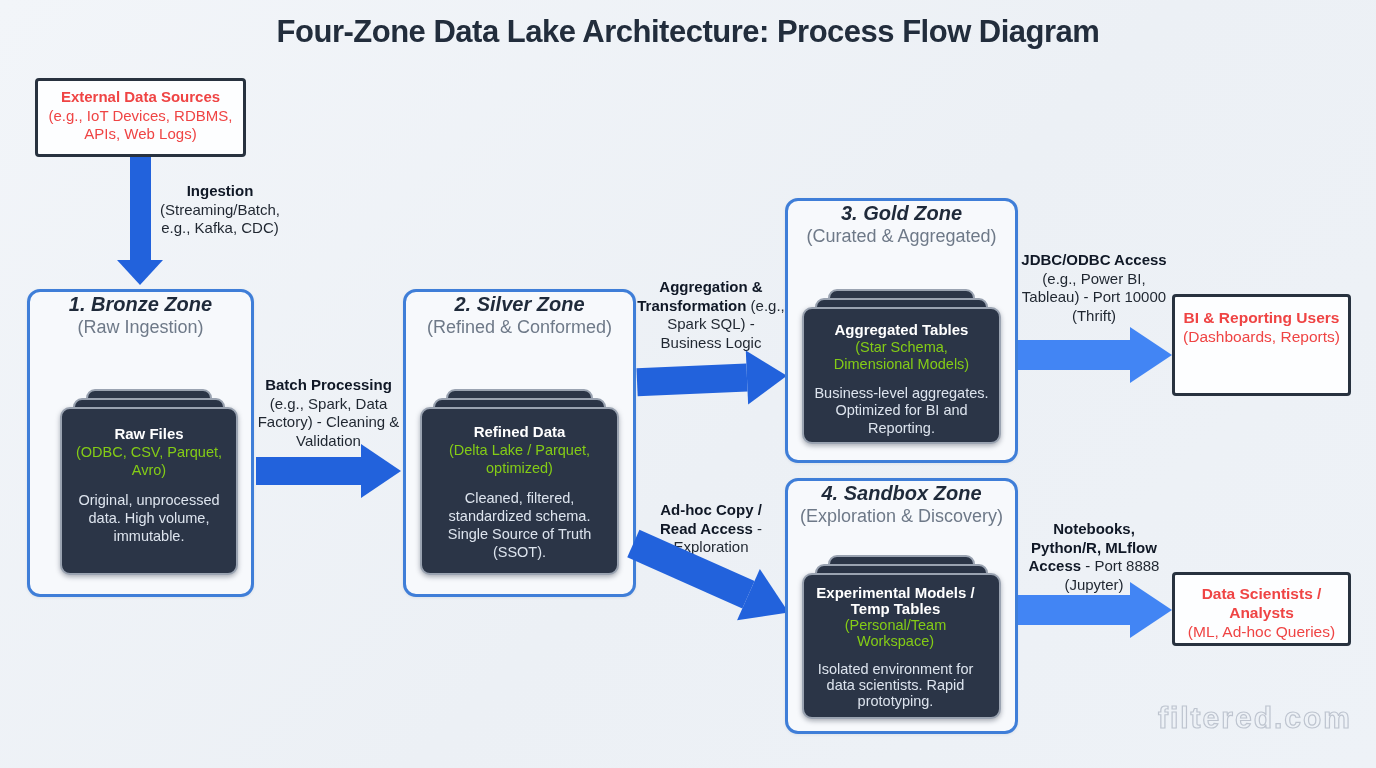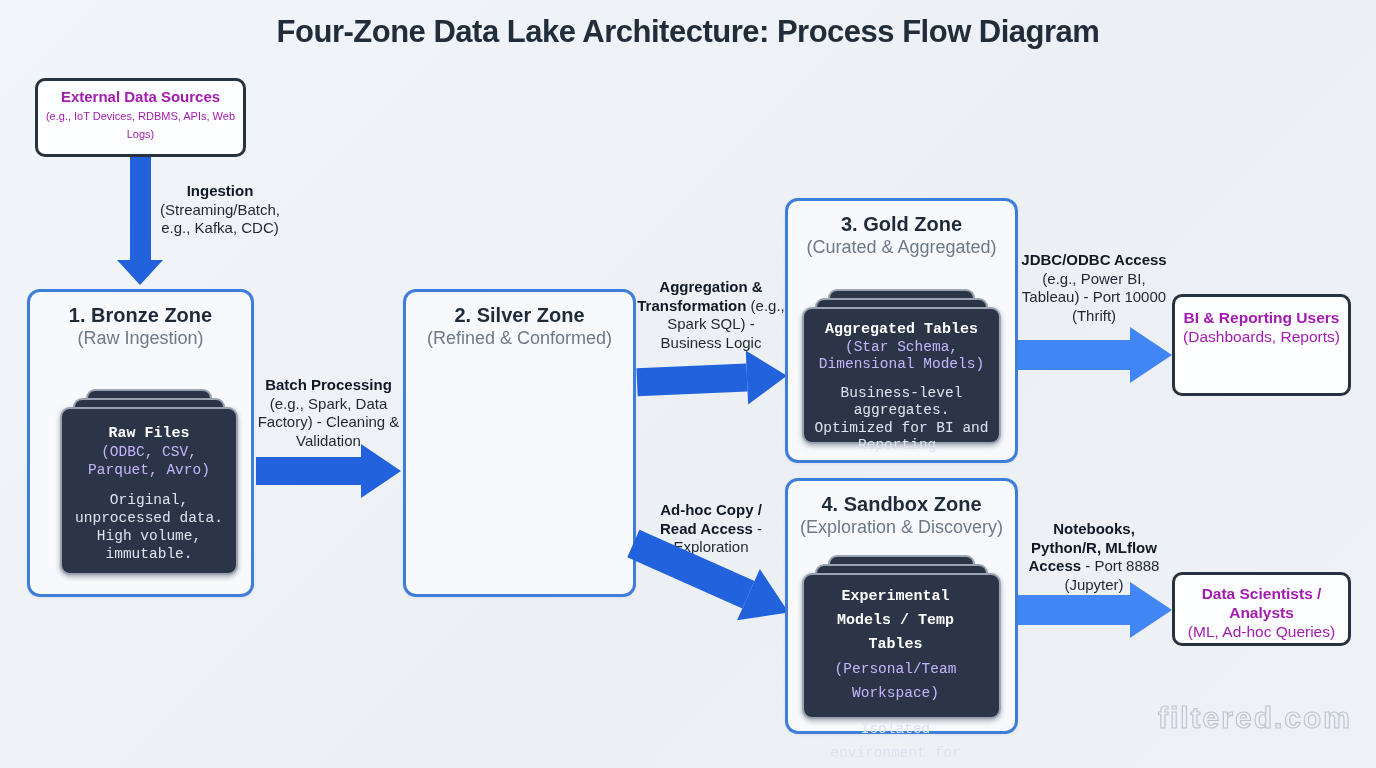--- a/index.html
+++ b/index.html
@@ -13,39 +13,39 @@
     --box-border:#28323f;
   }
   html,body{margin:0;padding:0;}
   body{font-family:"Liberation Sans","DejaVu Sans",sans-serif;}
   #canvas{position:relative;width:1376px;height:768px;background:linear-gradient(135deg,#f2f5f9 0%,#ecf0f5 55%,#eef2f7 100%);overflow:hidden;}
 
   .abs{position:absolute;}
   .page-title{top:14px;left:0;width:100%;text-align:center;font-size:31px;font-weight:bold;color:var(--title);letter-spacing:-0.5px;}
 
   
-  .node-box{background:#fdfeff;border:3px solid var(--box-border);border-radius:10px;text-align:center;box-sizing:border-box;color:#a21caf;}
+  .node-box{background:#fdfeff;border:3px solid var(--box-border);border-radius:4px;text-align:center;box-sizing:border-box;color:#ef4444;}
   .node-box .nb-title{font-weight:bold;font-size:15px;}
-  .node-box .nb-detail{font-size:11px;}
+  .node-box .nb-detail{font-size:15px;}
   .node-box{font-size:15px;line-height:18.5px;}
 
   
   .zone{background:#f7f9fc;border:3px solid var(--zone-border);border-radius:13px;box-sizing:border-box;text-align:center;box-shadow:0 1px 3px rgba(40,60,90,.08);}
-  .zone-title{margin-top:11px;font-size:20px;font-weight:bold;color:#1f2a3a;line-height:24px;}
+  .zone-title{font-size:20px;font-weight:bold;color:#1f2a3a;line-height:24px;font-style:italic;}
   .zone-subtitle{font-size:18px;color:var(--subtitle-gray);line-height:22px;}
 
   
   .stack{position:absolute;}
   .stack .layer{position:absolute;background:var(--dark-card);border:2px solid var(--card-border);border-radius:9px;box-sizing:border-box;}
   .stack .layer-back{left:26px;right:26px;top:0;height:34px;}
   .stack .layer-mid{left:13px;right:13px;top:9px;height:34px;}
-  .stack .card{position:absolute;left:0;right:0;top:18px;bottom:0;background:var(--dark-card);border:2px solid var(--card-border);border-radius:10px;box-sizing:border-box;color:#e8edf4;text-align:center;box-shadow:0 2px 5px rgba(20,30,50,.35);font-family:Liberation Mono, monospace;}
+  .stack .card{position:absolute;left:0;right:0;top:18px;bottom:0;background:var(--dark-card);border:2px solid var(--card-border);border-radius:10px;box-sizing:border-box;color:#e8edf4;text-align:center;box-shadow:0 2px 5px rgba(20,30,50,.35);}
   .card-inner{padding:16px 10px 0 10px;font-size:14.5px;line-height:18px;}
   .card-title{font-weight:bold;color:#ffffff;font-size:15px;}
-  .card-sub{color:#c4b5fd;}
+  .card-sub{color:#84cc16;}
   .card-body{margin-top:12px;color:#dde4ee;}
 
   
   .flow-label{font-size:15px;line-height:18.5px;color:#1f2630;text-align:center;}
   .flow-label b{color:#101826;}
 
   
   .arrow-h{display:flex;align-items:center;}
   .arrow-h .shaft{flex:1;background:var(--flow-arrow);}
   .arrow-h .head{width:0;height:0;border-top:27px solid transparent;border-bottom:27px solid transparent;border-left:40px solid var(--flow-arrow);}
@@ -105,20 +105,31 @@
     <span>(e.g., Spark, Data Factory) - Cleaning &amp; Validation</span>
   </div>
   <div class="abs arrow-h flow" style="left:256px;top:444px;width:145px;height:54px;">
     <div class="shaft"></div>
     <div class="head"></div>
   </div>
 
   <div class="abs zone" style="left:403px;top:289px;width:233px;height:308px;">
     <div class="zone-title">2. Silver Zone</div>
     <div class="zone-subtitle">(Refined &amp; Conformed)</div>
+    <div class="stack" style="left:14px;right:14px;top:97px;height:186px;">
+      <div class="layer layer-back"></div>
+      <div class="layer layer-mid"></div>
+      <div class="card">
+        <div class="card-inner" style="padding-top:14px;">
+          <div class="card-title">Refined Data</div>
+          <div class="card-sub">(Delta Lake / Parquet, optimized)</div>
+          <div class="card-body">Cleaned, filtered, standardized schema. Single Source of Truth (SSOT).</div>
+        </div>
+      </div>
+    </div>
   </div>
 
   <div class="abs flow-label" style="left:636px;top:278px;width:150px;">
     <b>Aggregation &amp; Transformation</b>
     <span>(e.g., Spark SQL) - Business Logic</span>
   </div>
   <div class="abs arrow-h flow" style="left:637px;top:352px;width:150px;height:54px;transform:rotate(-2.5deg);">
     <div class="shaft"></div>
     <div class="head"></div>
   </div>
@@ -162,21 +173,21 @@
     <div>(Dashboards, Reports)</div>
   </div>
 
   <div class="abs zone" style="left:785px;top:478px;width:233px;height:256px;">
     <div class="zone-title">4. Sandbox Zone</div>
     <div class="zone-subtitle">(Exploration &amp; Discovery)</div>
     <div class="stack" style="left:14px;right:14px;top:74px;height:164px;">
       <div class="layer layer-back"></div>
       <div class="layer layer-mid"></div>
       <div class="card">
-        <div class="card-inner" style="padding:10px 18px 0 6px;line-height:24px;">
+        <div class="card-inner" style="padding:10px 18px 0 6px;line-height:16px;">
           <div class="card-title">Experimental Models / Temp Tables</div>
           <div class="card-sub">(Personal/Team Workspace)</div>
           <div class="card-body" style="">Isolated environment for data scientists. Rapid prototyping.</div>
         </div>
       </div>
     </div>
   </div>
 
   <div class="abs flow-label" style="left:1018px;top:520px;width:152px;">
     <b>Notebooks, Python/R, MLflow Access</b>

